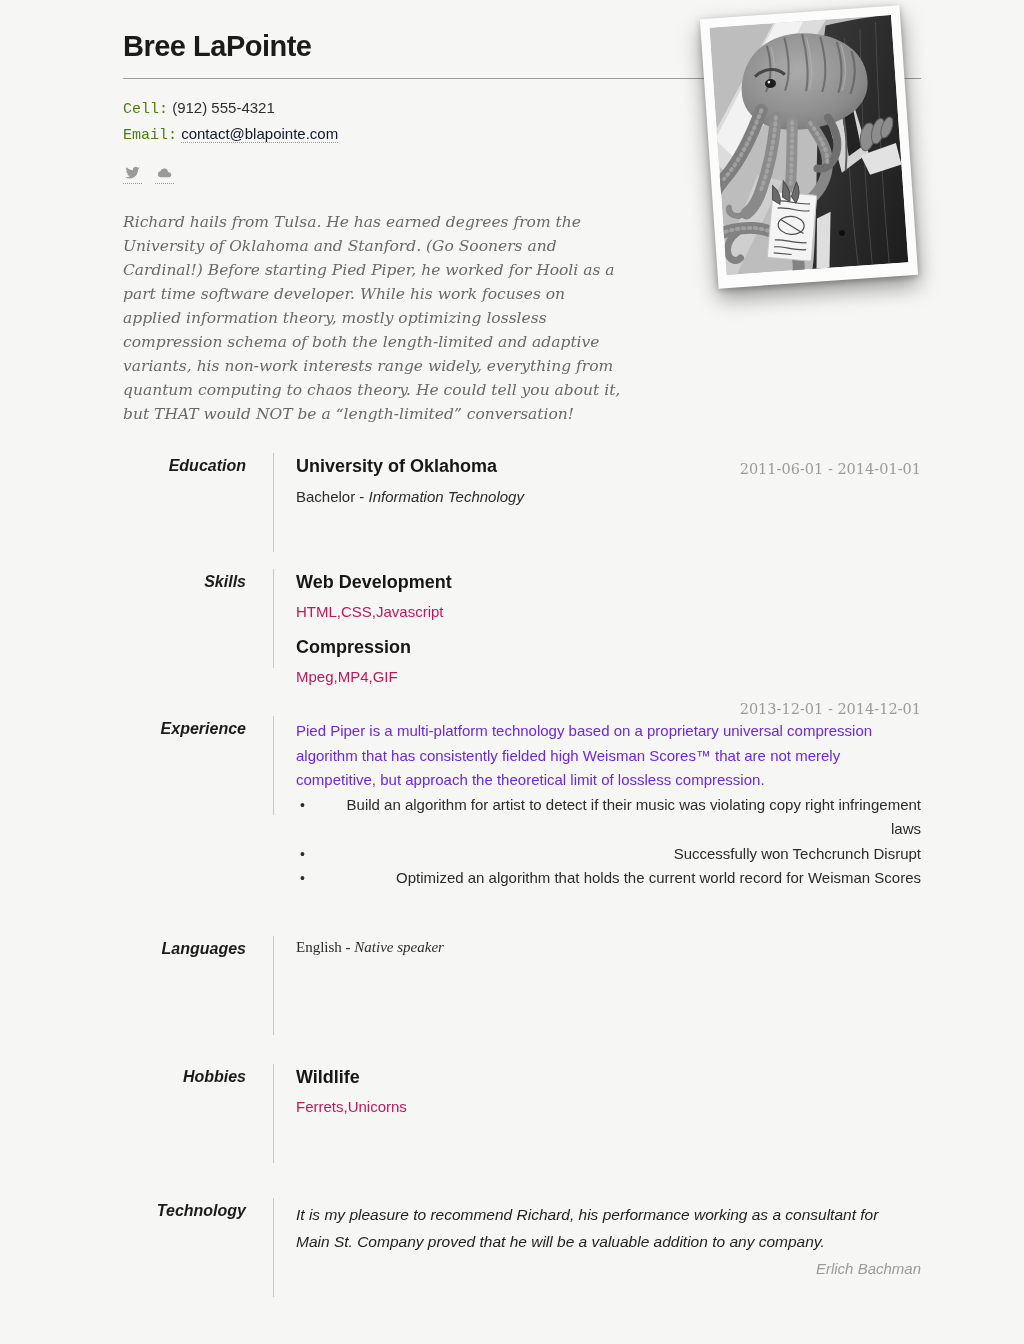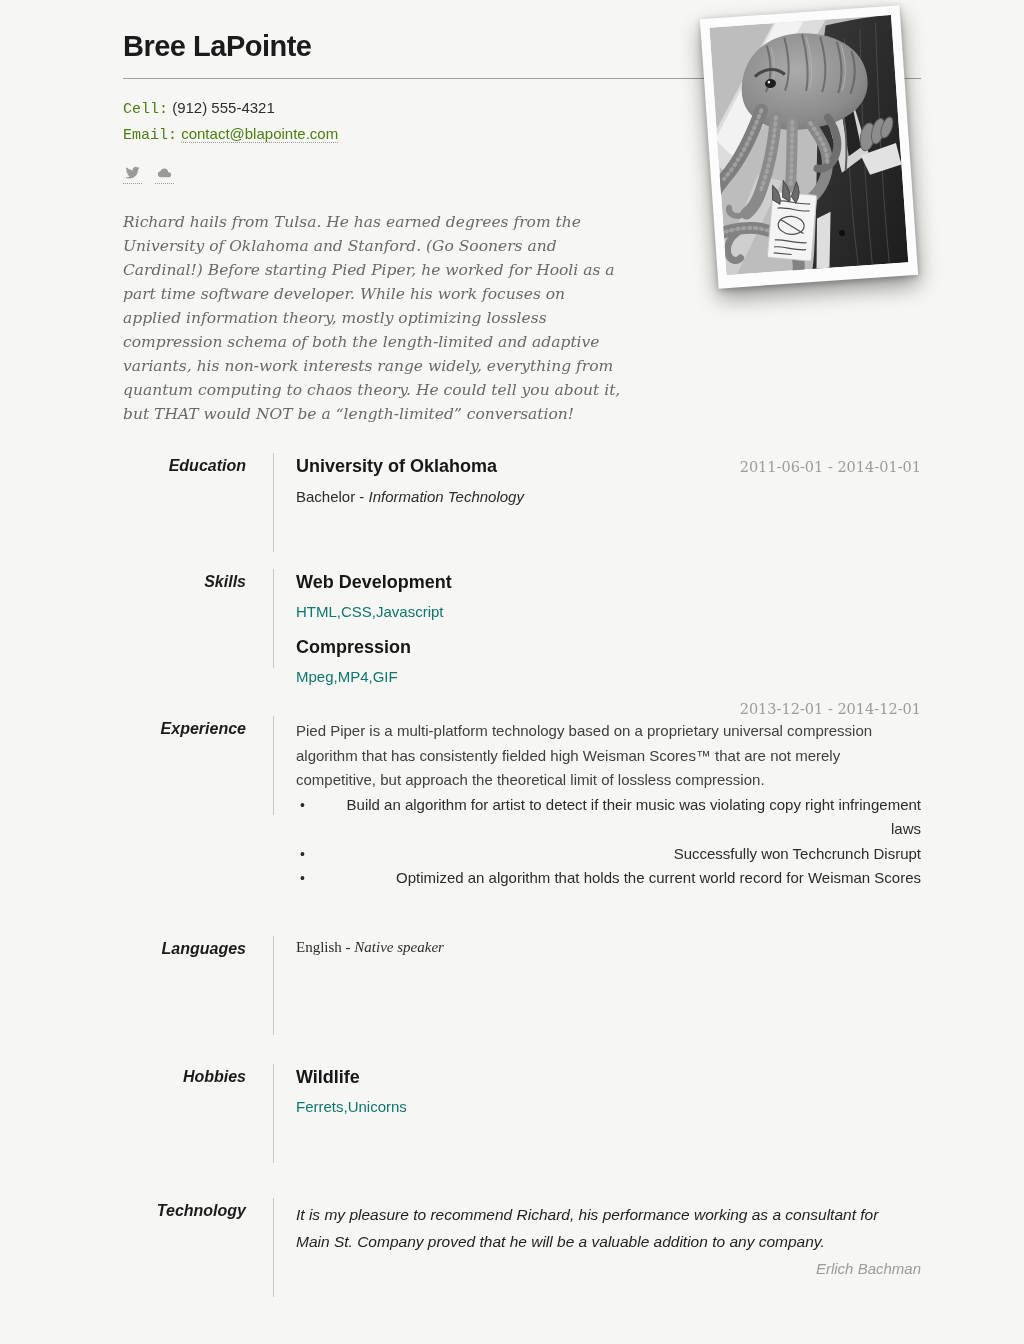--- a/index.html
+++ b/index.html
@@ -26,21 +26,21 @@
     letter-spacing:-0.5px;
     margin-bottom:15px;
   }
   .rule {
     border:none; border-top:1px solid #9e9e9e;
     margin:0 0 17px 0;
   }
   .contact-line { font-size:15px; line-height:24px; color:#2e2e2e; }
   .contact-label { color:#4d7c0f;font-family:Liberation Mono, monospace; }
   .email-link {
-    color:#4d7c0f; text-decoration:none;
+    color:#0f172a; text-decoration:none;
     border-bottom:1px dotted #9b9b9b;
     cursor:pointer;
     text-align:right;
   }
   .social-row { margin-top:17px; height:24px; }
   .social-link {
     display:inline-block; margin-right:9px;
     border-bottom:1px dotted #9b9b9b;
     padding-bottom:2px; cursor:pointer; line-height:0;
   }
@@ -73,32 +73,32 @@
   .section-body {
     flex:1; padding-left:23px; position:relative; min-height:100px;
   }
   .section-body.tall { min-height:112px; }
   .section-body.taller { min-height:118px; }
   .section-body.last { min-height:96px; }
   .section-body::before {
     content:""; position:absolute; left:0; top:-3px;
     width:1px; height:99px; background:#c8c8c8;
   }
-  .entry-head { display:flex; justify-content:space-between; align-items:center;gap:43px; }
+  .entry-head { display:flex; justify-content:space-between; align-items:flex-end;gap:43px; }
   .entry-title { font-size:18px; font-weight:700; color:#171717; }
   .date {
     font-family:"DejaVu Serif", serif; 
     font-size:14.5px; color:#9b9b9b; white-space:nowrap;
   }
   .date-row { text-align:right; margin-bottom:2px; padding-right:0; }
   .entry-sub { margin-top:11px; font-size:15px; color:#2b2b2b; }
   .entry-sub .it { font-style:italic; }
   .skill-entry + .skill-entry { margin-top:17px; }
-  .skill-detail { margin-top:10px; font-size:15px; color:#0f766e; }
-  .exp-desc { font-size:15px; line-height:24.5px; color:#404040; max-width:600px; }
+  .skill-detail { margin-top:10px; font-size:15px; color:#be185d; }
+  .exp-desc { font-size:15px; line-height:24.5px; color:#6d28d9; max-width:600px; }
   .exp-bullets { list-style:none; margin-top:0;text-align:right; }
   .exp-bullets li {
     position:relative; padding-left:19px;
     font-size:15px; line-height:24.5px; color:#2b2b2b;
   }
   .exp-bullets li::before {
     content:"\2022"; position:absolute; left:4px; top:0;
     color:#2b2b2b; font-size:14px;
   }
   .ref-text {

